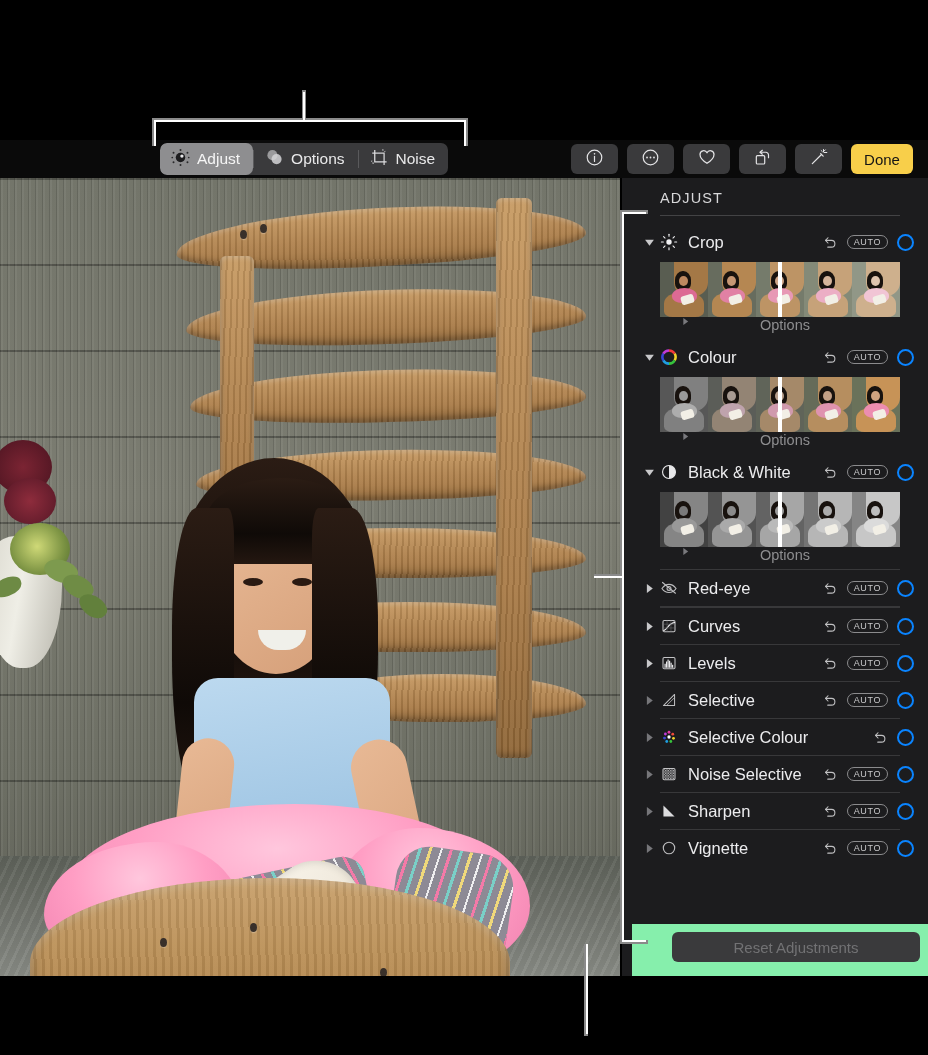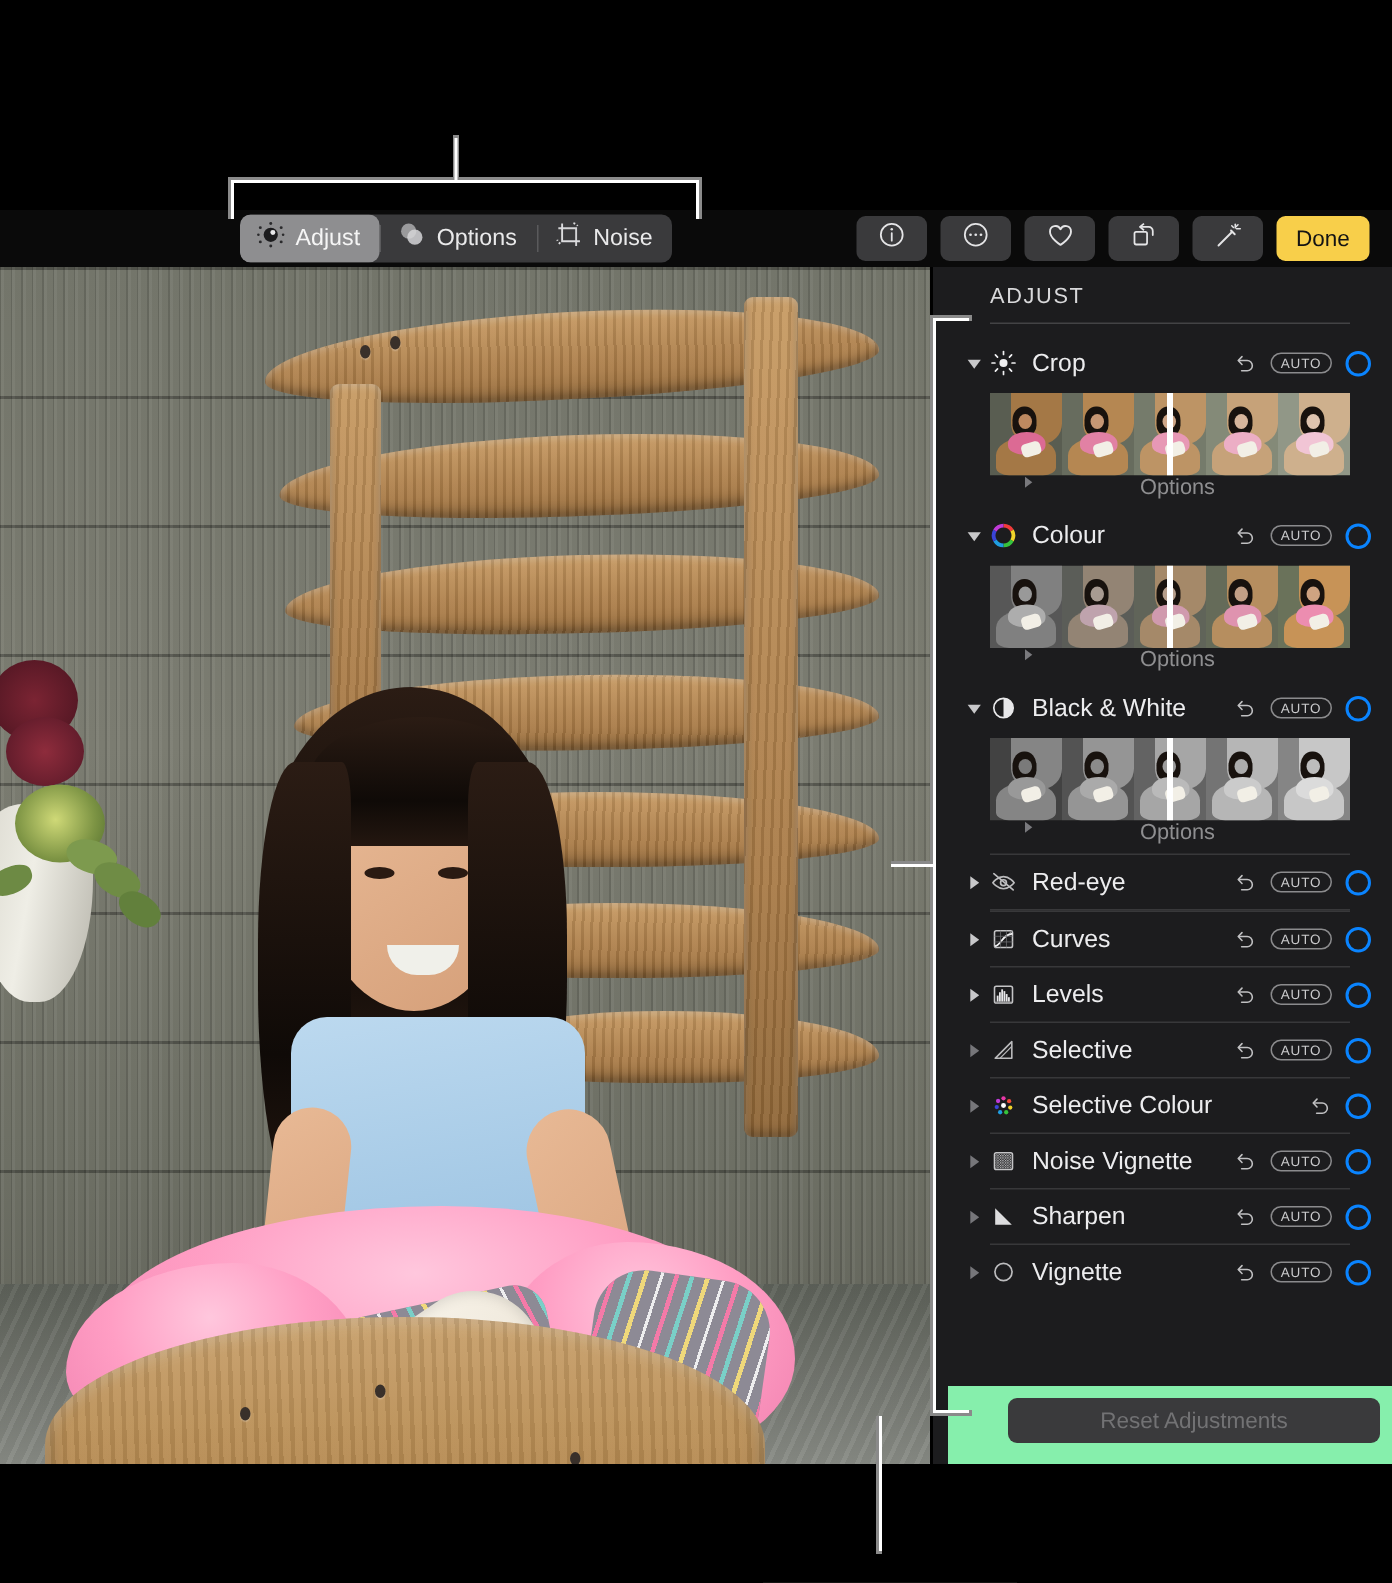--- a/index.html
+++ b/index.html
@@ -808,21 +808,21 @@
               <rect x="4" y="4.6" width="16" height="15" rx="1.6" fill="none" stroke="#c4c4c6" stroke-width="1.4"></rect>
         <defs>
                 <pattern id="nz" width="2.2" height="2.2" patternUnits="userSpaceOnUse">
           <rect width="1.1" height="1.1" fill="#dcdcde"></rect>
                   <rect x="1.1" y="1.1" width="1.1" height="1.1" fill="#9a9a9c"></rect>
                 </pattern>
               </defs>
         <rect x="5" y="5.6" width="14" height="13" fill="url(#nz)"></rect>
             </svg>
           </span>
-    <span class="rlabel">Noise Vignette</span>
+    <span class="rlabel">Noise Selective</span>
     <span class="ctrls">
             <span class="undo">
       <svg width="15" height="15" viewBox="0 0 24 24" fill="none" stroke="#c0c0c2" stroke-width="1.7" stroke-linecap="round" stroke-linejoin="round">
         <path d="M4.4 8.6h9.2a5.4 5.4 0 0 1 0 10.8H7.6"></path>
                 <path d="M8 4.4 4 8.6l4 4.2"></path>
               </svg></span>
             <span class="auto">AUTO</span>
             <span class="dot"></span>
           </span>
         </div>

